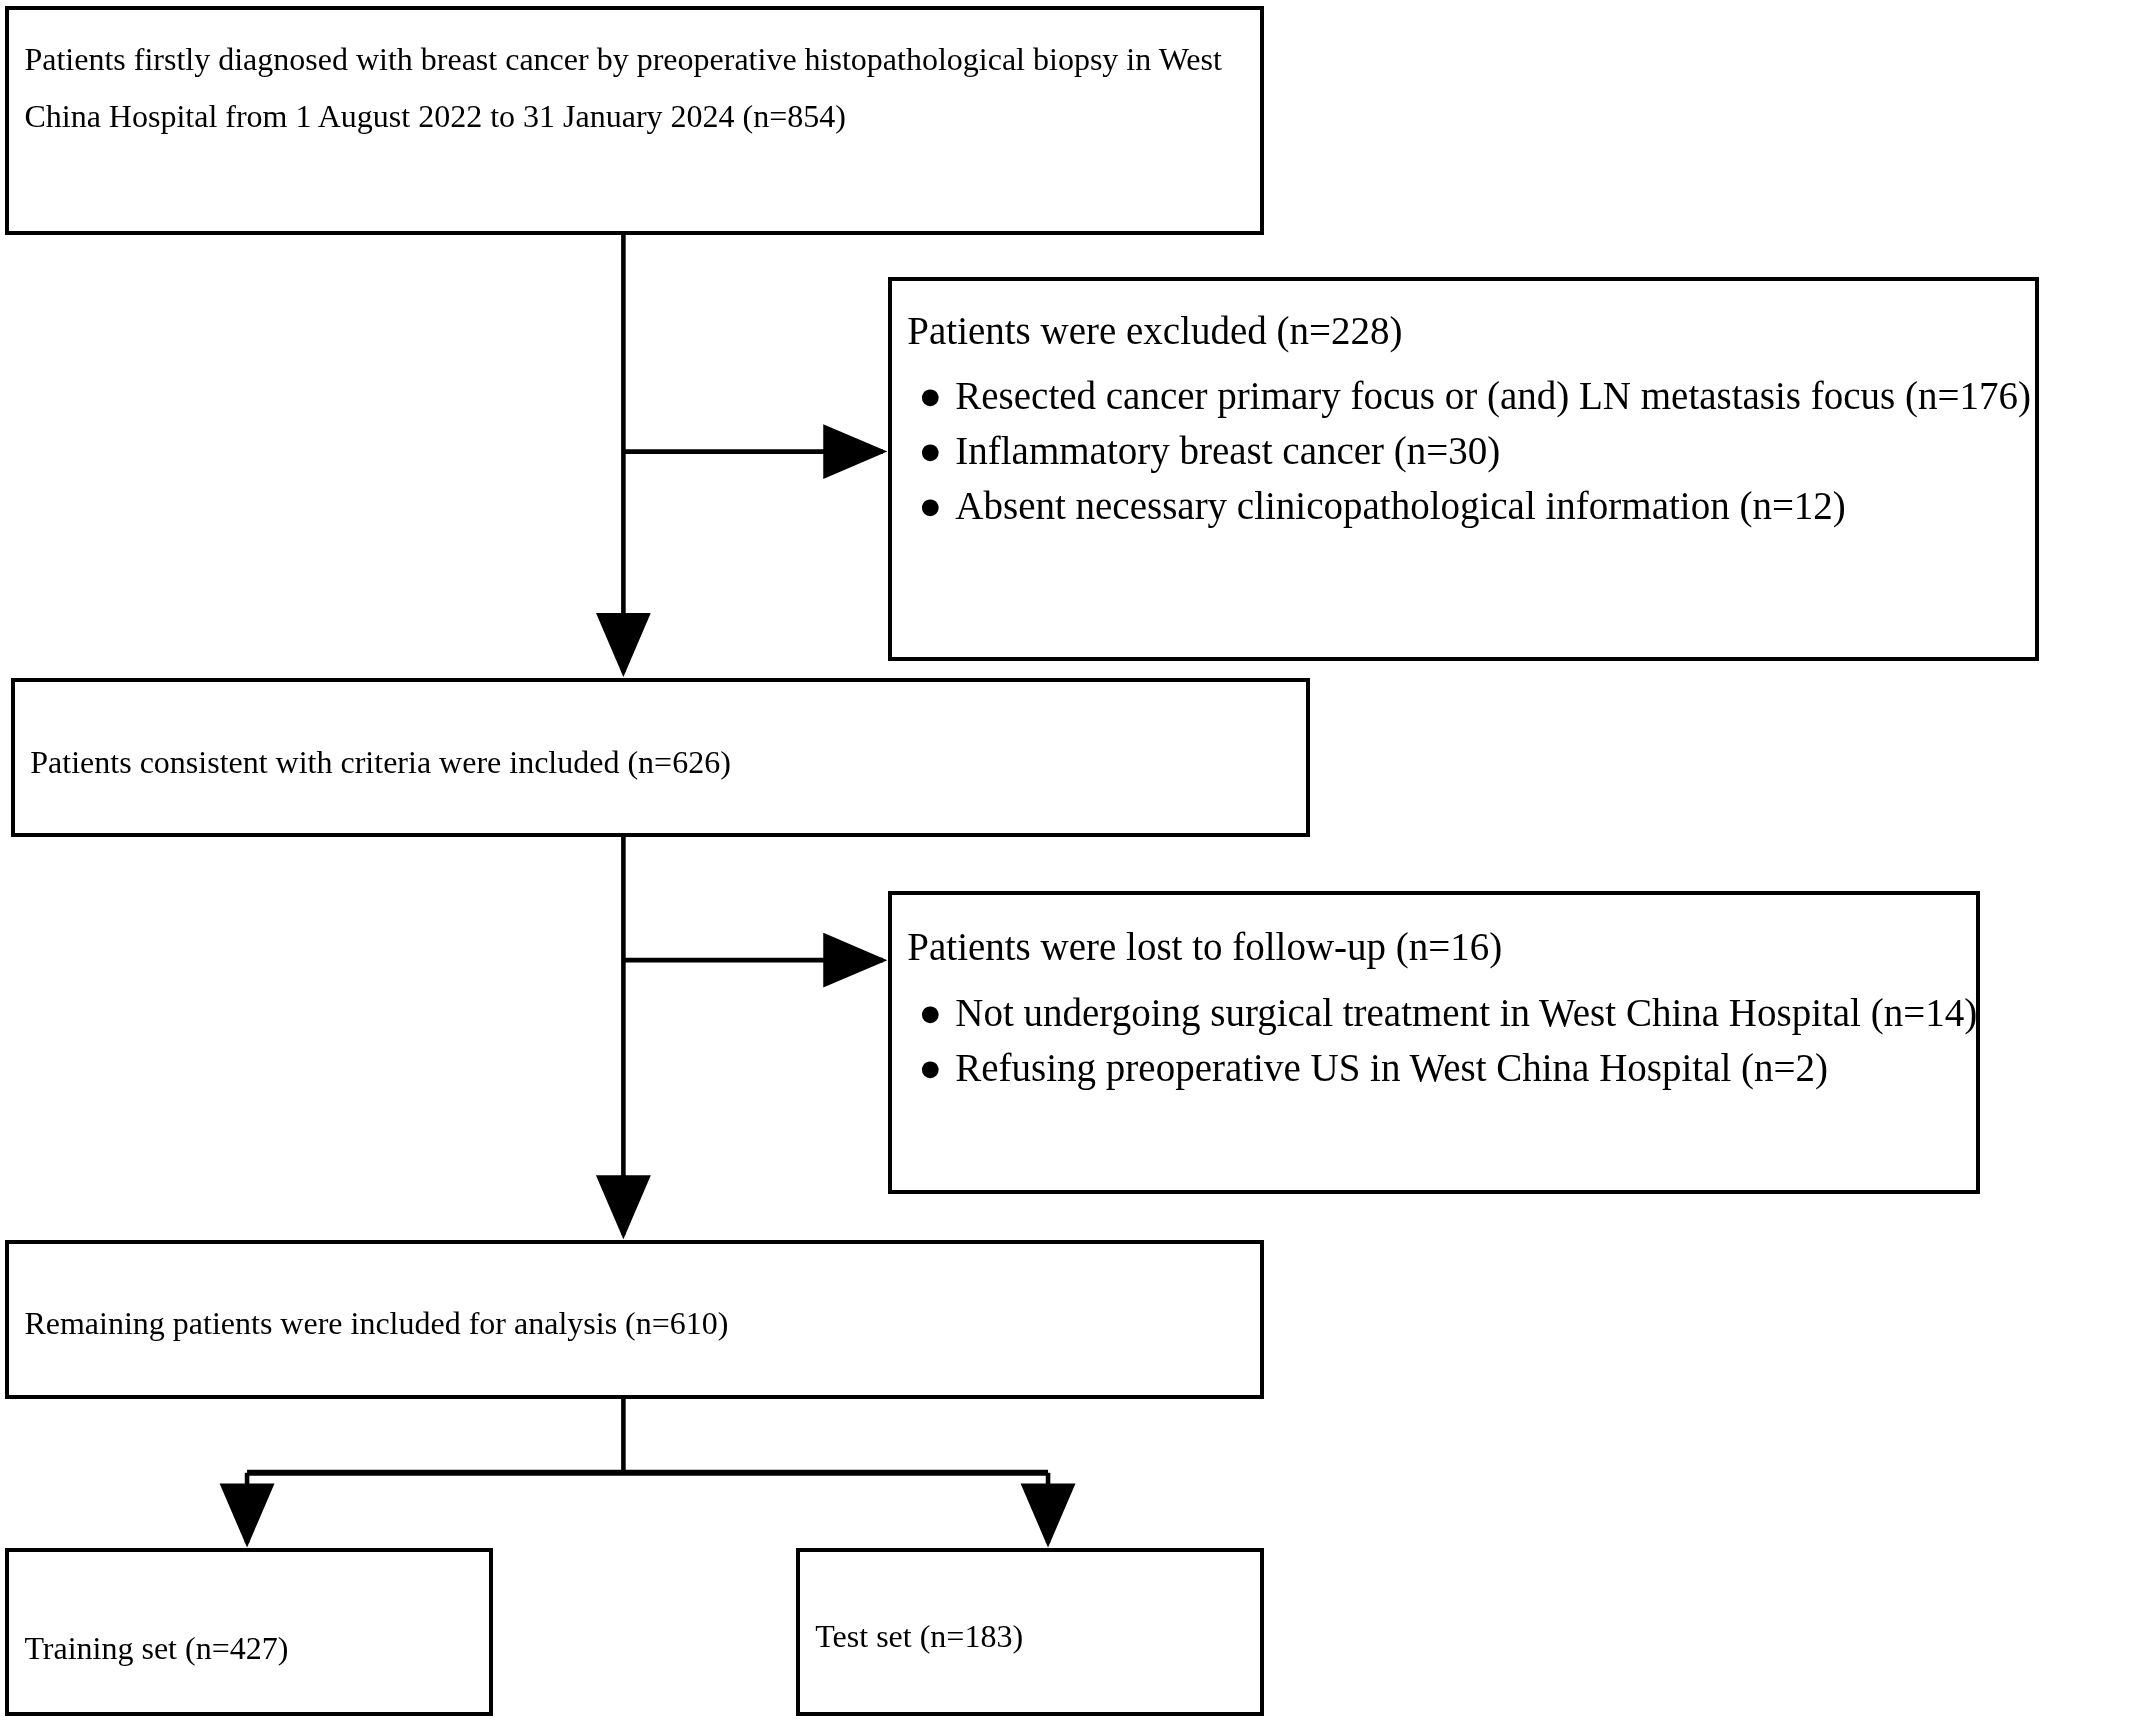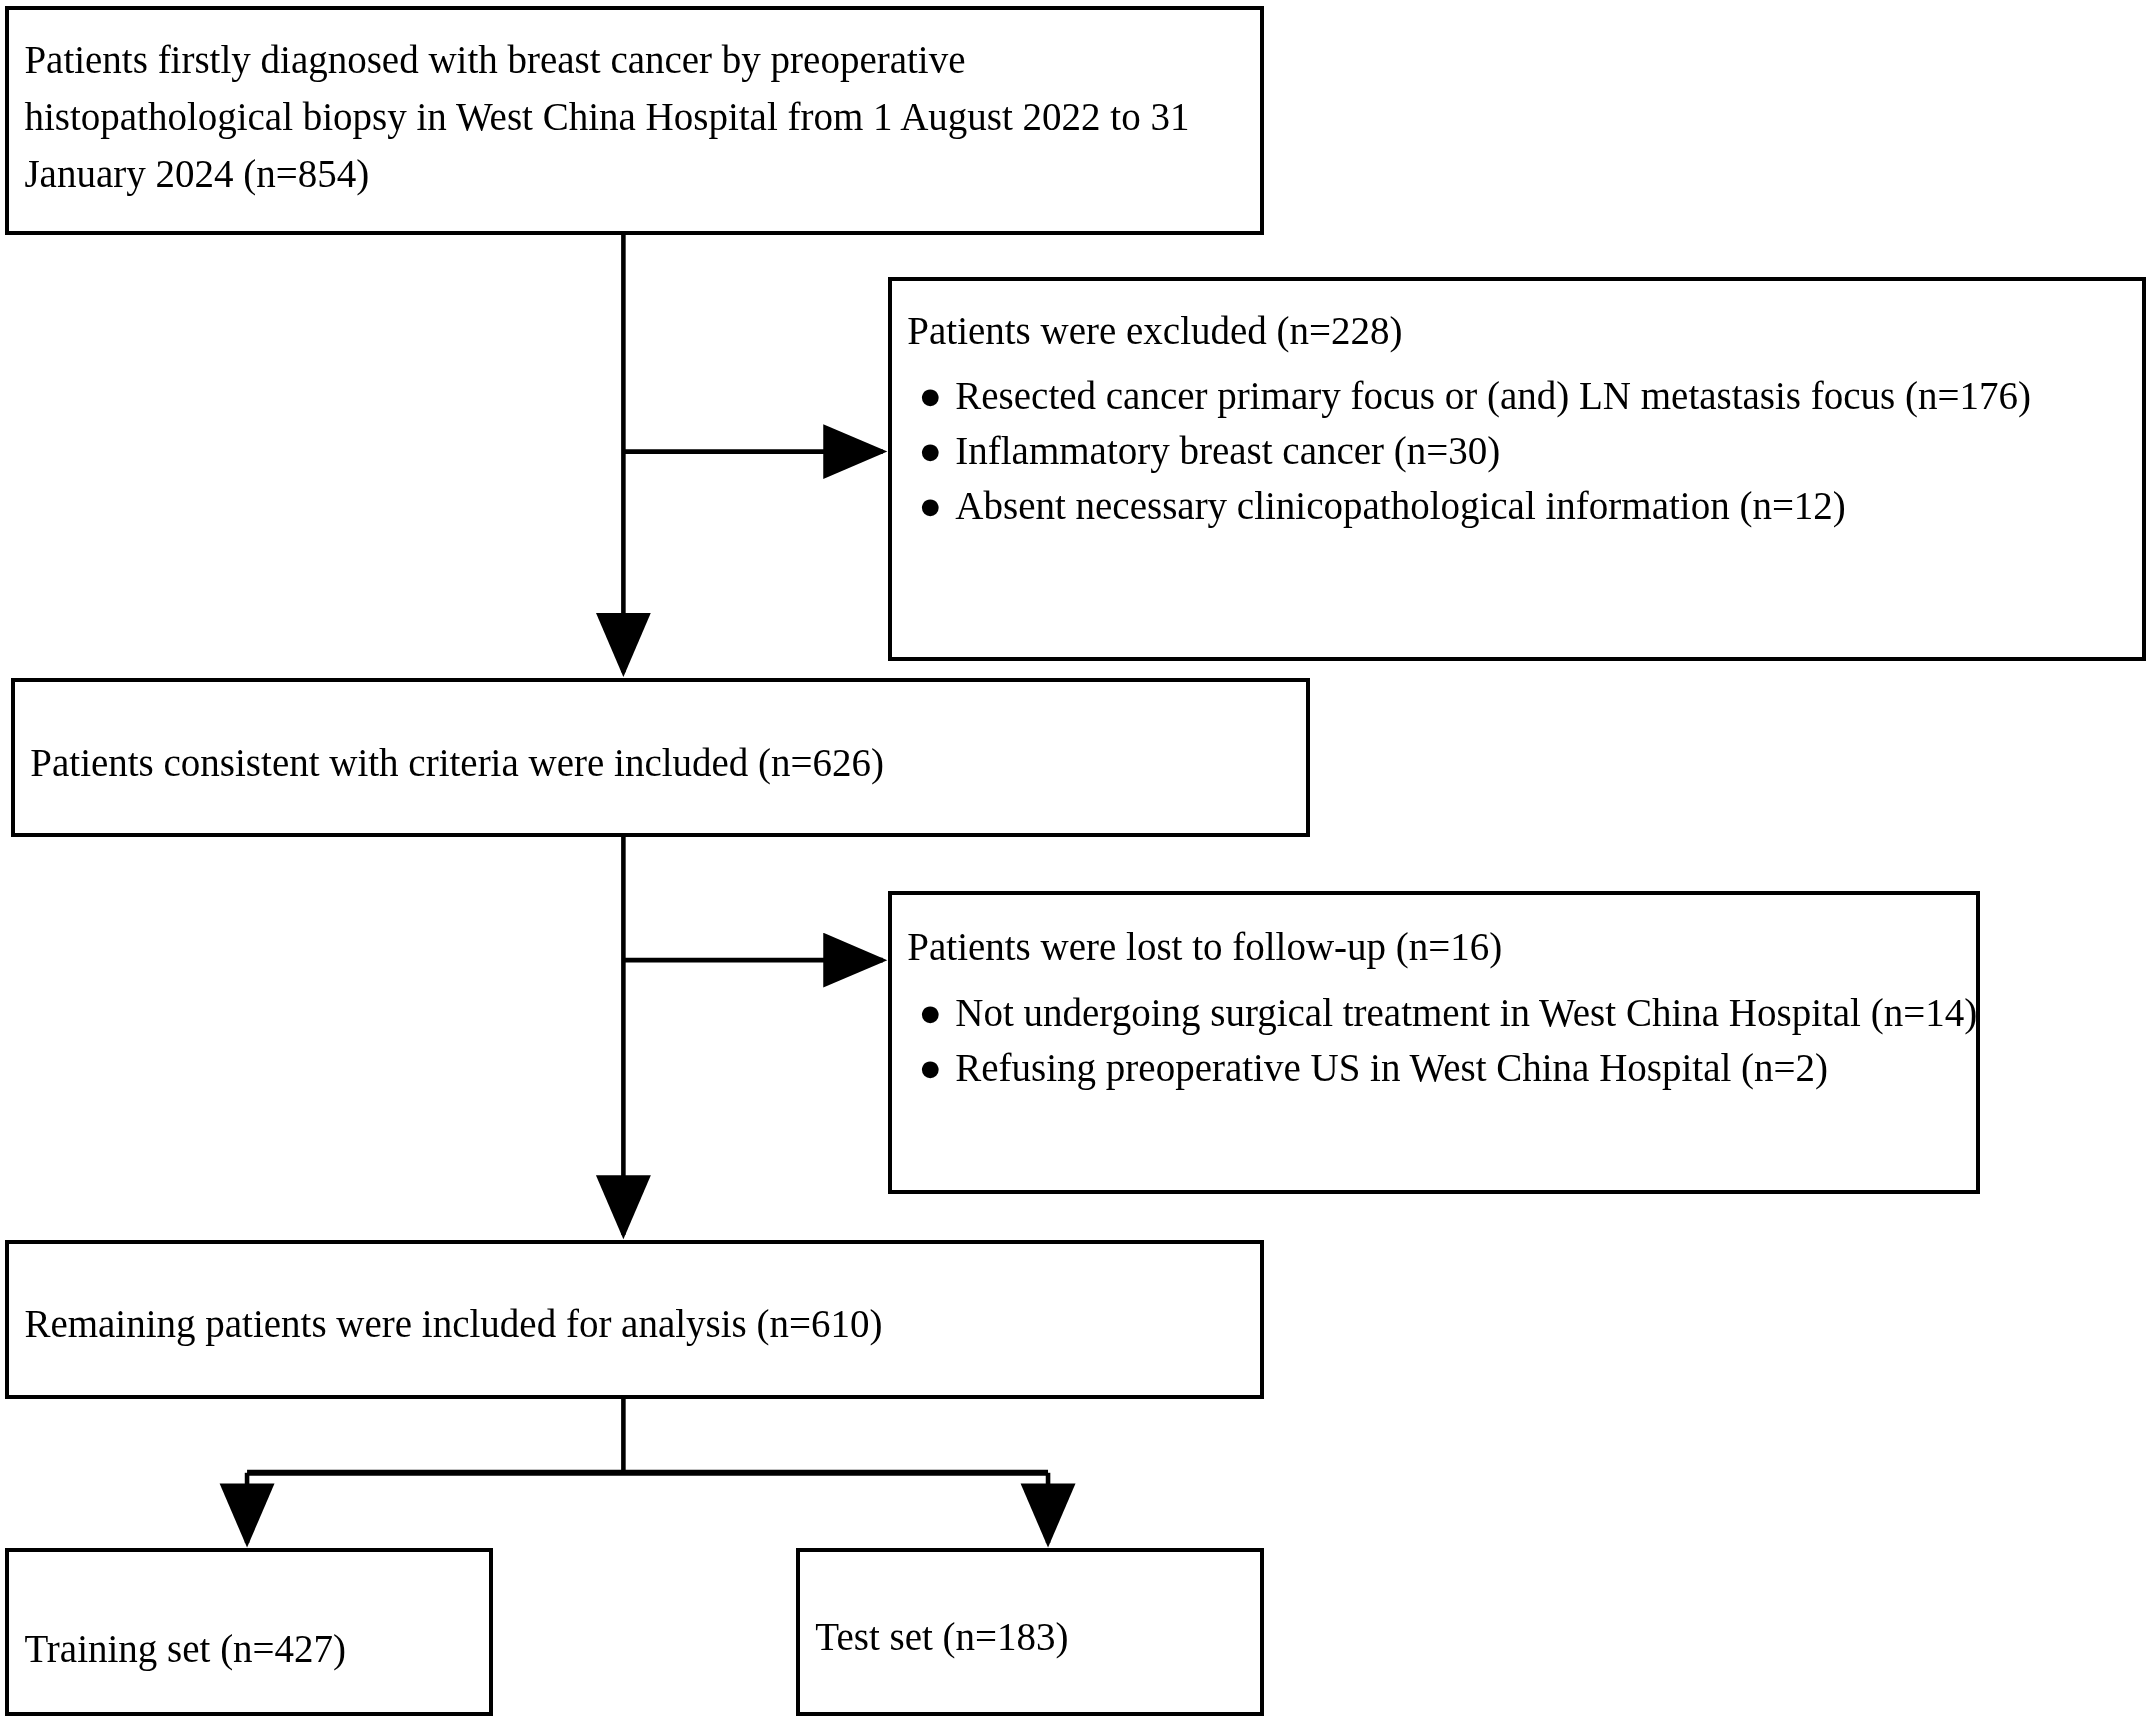--- a/index.html
+++ b/index.html
@@ -1,21 +1,21 @@
 <!DOCTYPE html>
 <html style="font-size:8.1px"><head>
 <meta charset="utf-8">
 <style>
   html,body{margin:0;padding:0;background:#ffffff;}
   body{width:2151px;height:1723px;position:relative;overflow:hidden;
        font-family:"Liberation Serif","DejaVu Serif",serif;color:#000000;}
   #canvas{position:absolute;left:0;top:0;width:2151px;height:1723px;}
   .box{position:absolute;box-sizing:border-box;border:4.6px solid #000;background:#fff;}
   .txt{position:absolute;box-sizing:border-box;white-space:pre-wrap;}
-  .boxtext{font-size:39px;line-height:57px;}
+  .boxtext{font-size:32px;line-height:57px;}
   .listhead{font-size:39px;line-height:55px;}
   ul.blist{list-style:none;margin:0;padding:0;}
   ul.blist li{position:relative;padding-left:48px;font-size:39px;line-height:55px;margin:0;}
   ul.blist li .bdot{position:absolute;left:11.2px;top:0;font-size:39px;line-height:55px;}
   svg.conn{position:absolute;left:0;top:0;width:2151px;height:1723px;pointer-events:none;}
 </style>
 </head>
 <body>
 
 <div id="canvas">
@@ -41,21 +41,21 @@
 
     <line x1="485" y1="2896" x2="485" y2="3034" stroke="#000" stroke-width="9" marker-end="url(#ah)"></line>
 
     <line x1="2060" y1="2896" x2="2060" y2="3034" stroke="#000" stroke-width="9" marker-end="url(#ah)"></line>
   </svg>
 
   <div class="box" style="left:5.1px;top:6.1px;width:1259px;height:229px;">
     <div class="txt boxtext" style="left:15.3px;top:21.4px;width:1211px;">Patients firstly diagnosed with breast cancer by preoperative histopathological biopsy in West China Hospital from 1 August 2022 to 31 January 2024 (n=854)</div>
   </div>
 
-  <div class="box" style="left:888px;top:277px;width:1258px;height:384px;">
+  <div class="box" style="left:888px;top:277px;width:1151px;height:384px;">
     <div class="txt listhead" style="left:15.3px;top:22.4px;width:1211px;">Patients were excluded (n=228)</div>
     <ul class="blist" style="position:absolute;left:15.3px;top:87px;width:1221px;">
       <li>
         <span class="bdot">●</span>
         <span>Resected cancer primary focus or (and) LN metastasis focus  (n=176)</span>
       </li>
       <li>
         <span class="bdot">●</span>
         <span>Inflammatory breast cancer (n=30)</span>
       </li>

